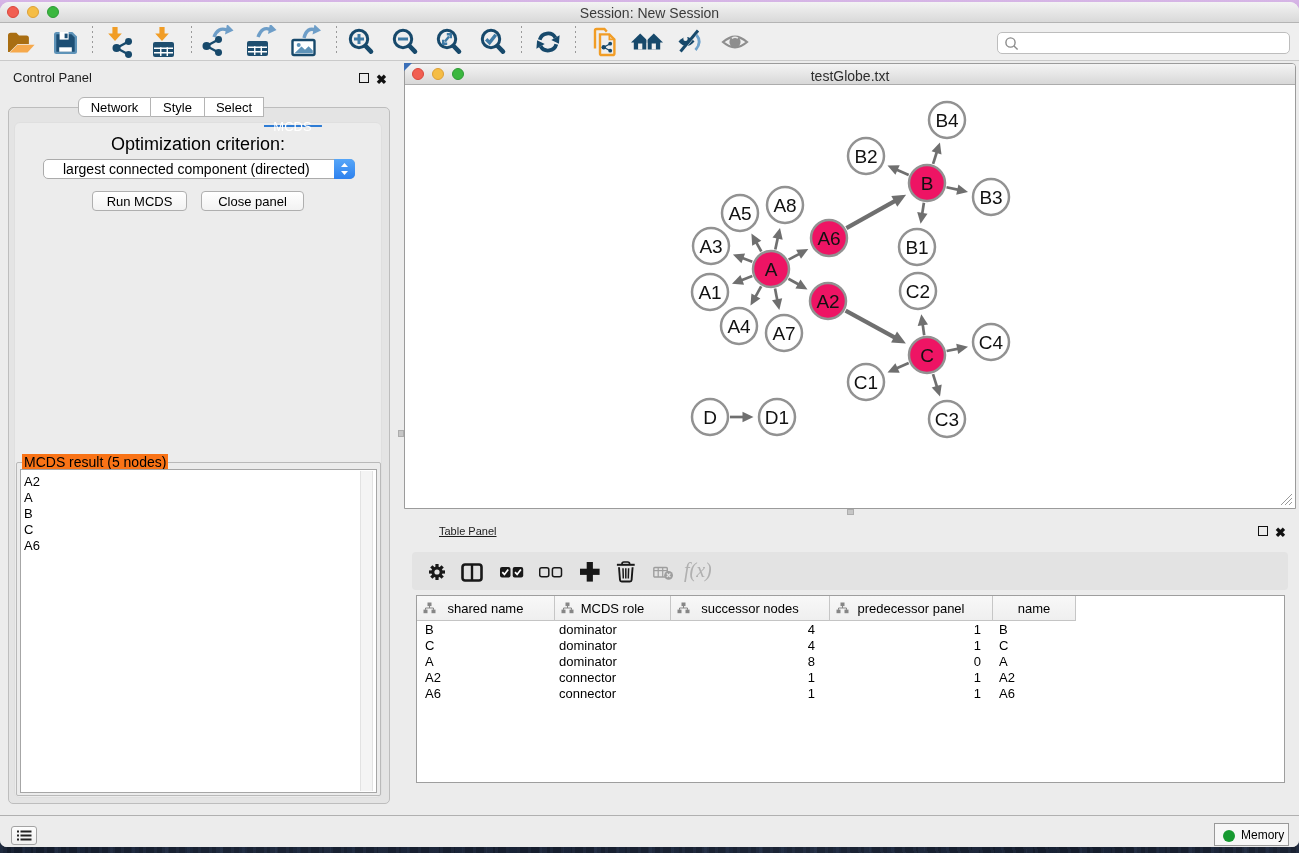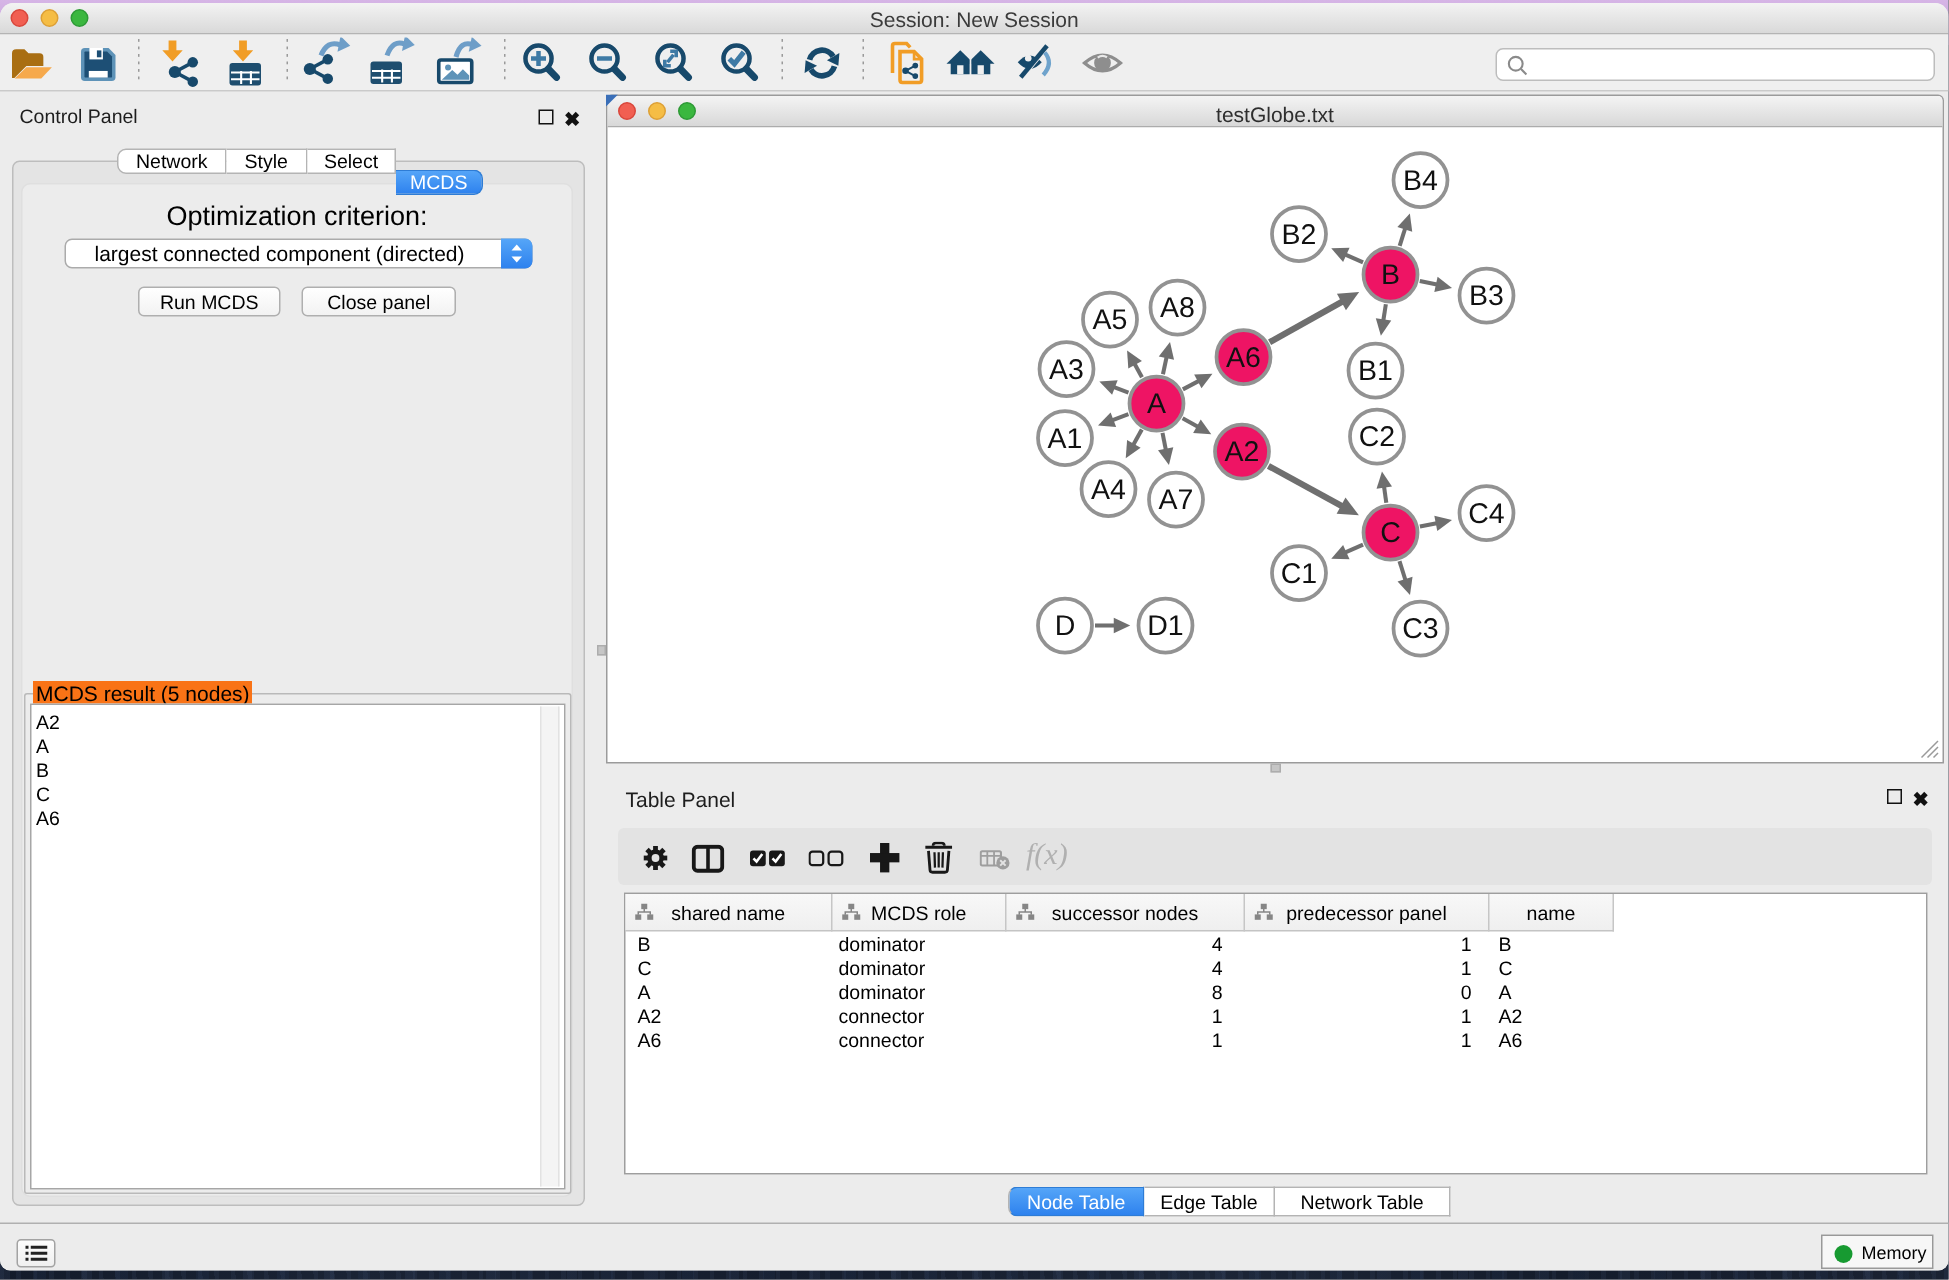--- a/index.html
+++ b/index.html
@@ -37,21 +37,21 @@
   border:1px solid #BDBDBD; border-radius:5px; background:#E4E4E4; }
 #cp-inner { position:absolute; left:14px; top:120px; width:368px; height:676px;
   background:#ECECEC; border-radius:6px; border:1px solid #DFDFDF; }
 
 .seg { position:absolute; display:flex; height:20px; font-size:13px; }
 .seg .s { background:#FFF; border:1px solid #B4B4B4; border-left:none; color:#000;
   display:flex; align-items:center; justify-content:center; }
 .seg .s:first-child { border-left:1px solid #B4B4B4; border-radius:6px 0 0 6px; }
 .seg .s:last-child { border-radius:0 6px 6px 0;margin-top:28px; }
 .seg .sel { background:linear-gradient(#55A5F8,#2E82EE); color:#FFF; border-color:#2E7CD5; }
-#cptabs { left:78px; top:95px;align-items:center; }
+#cptabs { left:78px; top:95px; }
 #cptabs .s1 { width:73px; } #cptabs .s2 { width:54px; } #cptabs .s3 { width:59px; } #cptabs .s4 { width:58px; }
 #optlabel { position:absolute; left:14px; top:132px; width:368px; text-align:center; font-size:18px; color:#000; }
 #combo { position:absolute; left:43px; top:157px; width:312px; height:20px; background:#FFF;
   border:1px solid #ABABAB; border-radius:5px; font-size:14px; color:#000; }
 #combo .ct { position:absolute; left:19px; top:1px; }
 #combo .stepper { position:absolute; right:-1px; top:-1px; width:21px; height:20px;
   background:linear-gradient(#56A6F8,#2D81EE); border-radius:0 5px 5px 0; }
 .btn { position:absolute; height:20px; background:linear-gradient(#FFFFFF,#F2F2F2);
   border:1px solid #AFAFAF; border-radius:4px; font-size:13px; color:#000;
   display:flex; align-items:center; justify-content:center; }
@@ -72,21 +72,21 @@
   border:1px solid #9B9B9B; border-radius:4px 4px 0 0; background:#FFF; }
 #net-titlebar { position:absolute; left:0; top:0; width:100%; height:21px;
   background:linear-gradient(#F4F4F4,#D8D8D8); border-bottom:1px solid #ACACAC; border-radius:3px 3px 0 0; }
 #net-titlebar .t1 { left:7px;  background:#F15F52; border:0.5px solid #D9473C; }
 #net-titlebar .t2 { left:27px; background:#F5BD45; border:0.5px solid #DDA036; }
 #net-titlebar .t3 { left:47px; background:#3BB73F; border:0.5px solid #2E9A36; }
 #net-title { position:absolute; top:4px; width:100%; text-align:center; font-size:14px; color:#2E2E2E; }
 #graph { position:absolute; left:0; top:21px; }
 #grip { position:absolute; right:2px; bottom:2px; width:13px; height:13px; }
 
-#tp-title { position:absolute; left:417px; top:523px; font-size:14px; color:#1D1D1D; }
+#tp-title { position:absolute; left:439px; top:523px; font-size:11px; color:#1D1D1D;text-decoration:underline; }
 #tp-toolbar { position:absolute; left:412px; top:550px; width:876px; height:38px;
   background:#E3E3E3; border-radius:4px; }
 #tbl { position:absolute; left:416px; top:593px; width:869px; height:188px;
   background:#FFF; border:1px solid #9E9E9E; }
 #tbl-header { position:absolute; left:0; top:0; width:659px; height:25px;
   background:linear-gradient(#F8F8F8,#EFEFEF); border-bottom:1px solid #C4C4C4; }
 .hcol { position:absolute; top:0; height:25px; border-right:1px solid #C6C6C6; }
 .hlabel { position:absolute; top:5px; width:100%; text-align:center; font-size:13px; color:#000; }
 .tcell { position:absolute; font-size:13px; color:#000; height:16px; line-height:16px; }
 
@@ -524,26 +524,20 @@
       <div class="tcell" style="left:142px; top:74px;">connector</div>
       <div class="tcell" style="left:298px; width:100px; top:74px; text-align:right;">1</div>
       <div class="tcell" style="left:464px; width:100px; top:74px; text-align:right;">1</div>
       <div class="tcell" style="left:582px; top:74px;">A2</div>
       <div class="tcell" style="left:8px; top:90px;">A6</div>
       <div class="tcell" style="left:142px; top:90px;">connector</div>
       <div class="tcell" style="left:298px; width:100px; top:90px; text-align:right;">1</div>
       <div class="tcell" style="left:464px; width:100px; top:90px; text-align:right;">1</div>
       <div class="tcell" style="left:582px; top:90px;">A6</div>
     </div>
-  <div class="seg" id="tbltabs">
-    <div class="s s1 sel">Node Table</div>
-      <div class="s s2">Edge Table</div>
-      <div class="s s3">Network Table</div>
-      <div class="s s4">Motifs</div>
-  </div>
 
   <div id="statusbar">
     <div id="listbtn"><svg width="24" height="17" viewBox="0 0 24 17">
       <g fill="#222">
             <rect x="5" y="3.5" width="2" height="2"></rect>
             <rect x="8.5" y="3.5" width="11" height="2"></rect>
       <rect x="5" y="7.5" width="2" height="2"></rect>
             <rect x="8.5" y="7.5" width="11" height="2"></rect>
       <rect x="5" y="11.5" width="2" height="2"></rect>
             <rect x="8.5" y="11.5" width="11" height="2"></rect>

